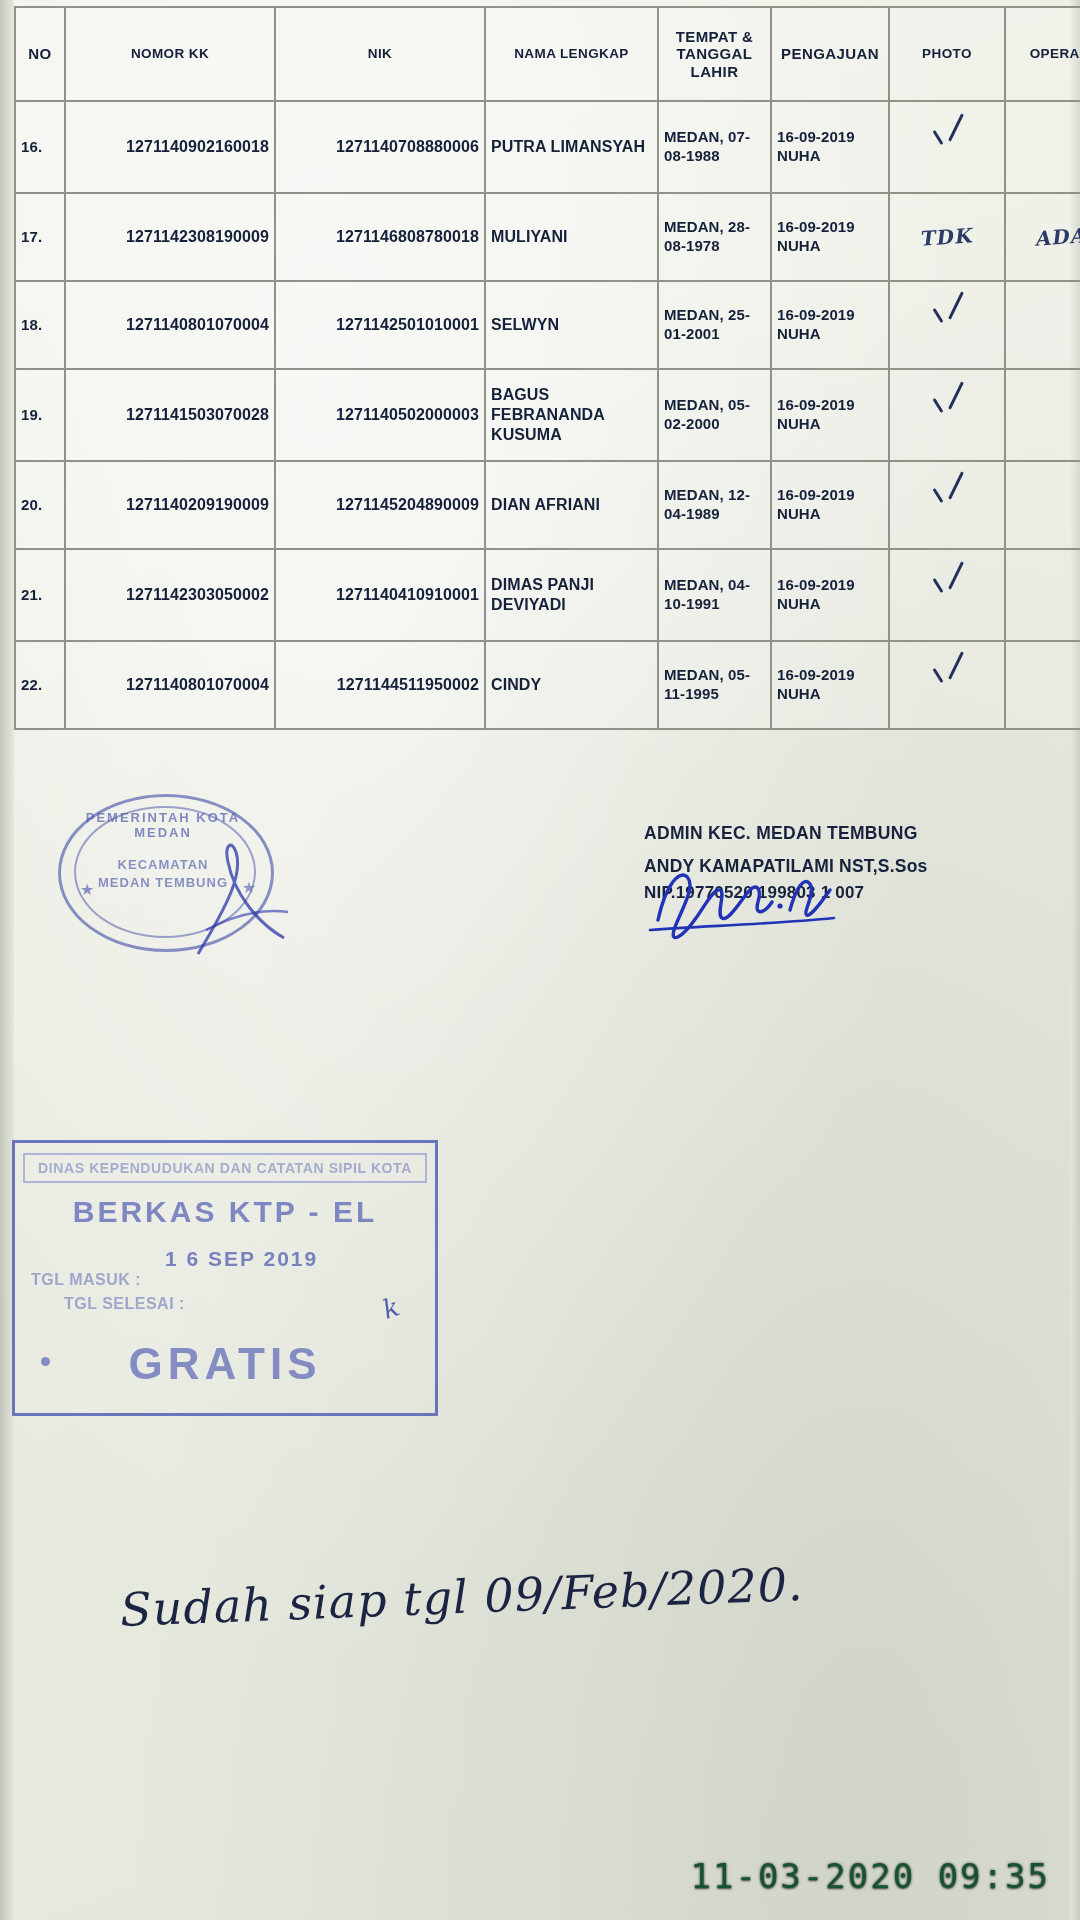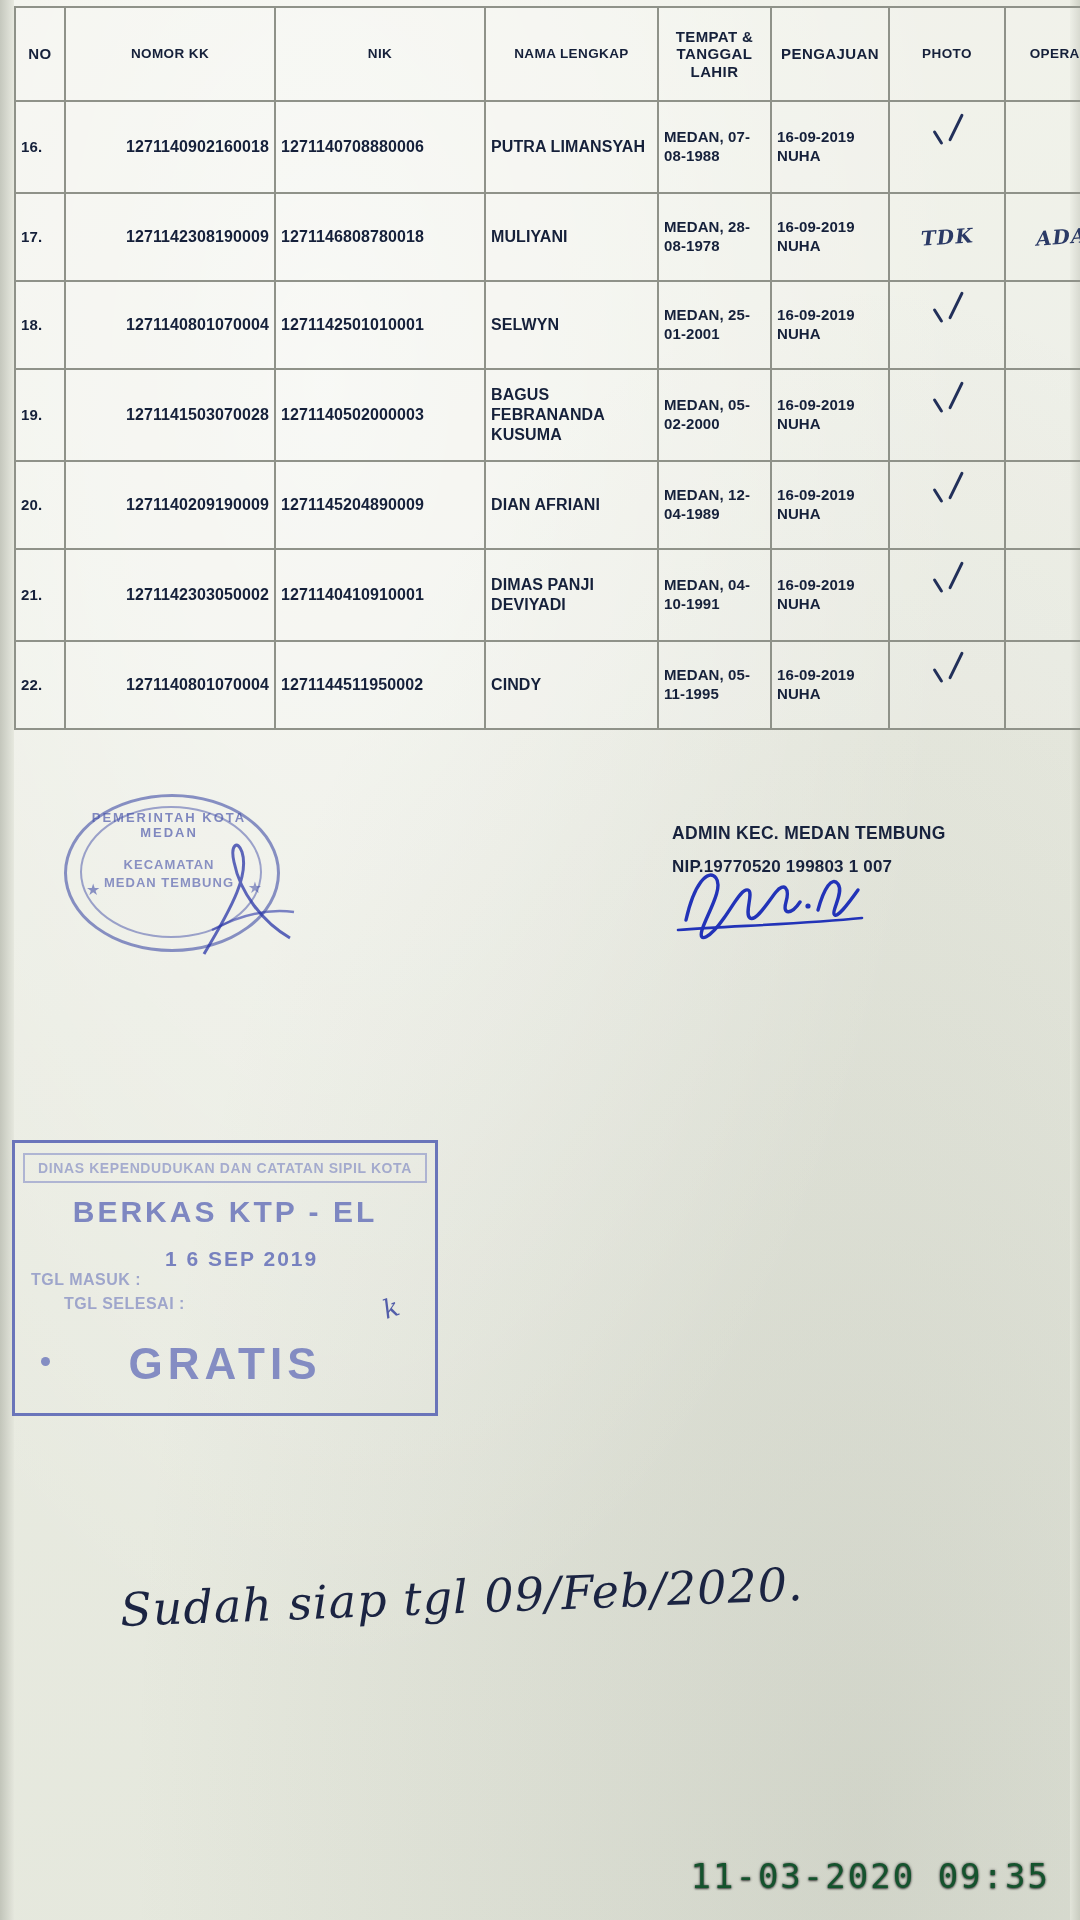--- a/index.html
+++ b/index.html
@@ -67,21 +67,21 @@
   }
   table.reg tbody td {
     font-size: 16px;
     font-weight: bold;
     padding: 6px 5px;
     line-height: 1.25;
     letter-spacing: .1px;
   }
   .c-no      { width: 42px;  text-align: left; font-size: 15px !important; }
   .c-kk      { width: 202px; text-align: right; letter-spacing: -0.2px; }
-  .c-nik     { width: 202px; text-align: left; letter-spacing: -0.2px; }
+  .c-nik     { width: 202px; text-align: right; letter-spacing: -0.2px; }
   .c-nama    { width: 165px; text-align: left; }
   .c-ttl     { width: 105px; text-align: left; font-size: 15px !important; border-radius: 26px; }
   .c-peng    { width: 110px; text-align: left; font-size: 15px !important; }
   .c-photo   { width: 108px; text-align: center; }
   .c-oper    { width: 105px; text-align: center; }
 
   .row-h-1 { height: 92px; }
   .row-h-2 { height: 88px; }
 
   
@@ -128,21 +128,21 @@
     height: 330px;
   }
   .sig-left {
     position: absolute;
     left: 46px; top: 10px;
     width: 470px;
     color: #17223d;
   }
   .sig-right {
     position: absolute;
-    left: 672px; top: 30px;
+    left: 644px; top: 30px;
     width: 400px;
     color: #17223d;
   }
   .lbl-small {
     font-size: 15px;
     color: #2a3450;
     opacity: .75;
     margin-bottom: 4px;
     letter-spacing: .3px;
   }
@@ -163,21 +163,21 @@
     font-weight: bold;
     line-height: 1.5;
     letter-spacing: .2px;
   }
   .sig-gap-left { height: 88px; }
   .sig-gap-right { height: 8px; }
 
   
   .round-stamp {
     position: absolute;
-    left: 64px;
+    left: 58px;
     top: 4px;
     width: 218px;
     height: 160px;
     pointer-events: none;
     text-decoration: underline;
   }
   .round-stamp .ring {
     position: absolute;
     left: 0; top: 0;
     width: 210px; height: 152px;
@@ -472,20 +472,21 @@
 
   <div class="sig-right">
     <div class="lbl-bold">ADMIN KEC. MEDAN TEMBUNG</div>
     <svg class="scribble-right" viewBox="0 0 260 90">
       <path d="M14,66 C22,30 36,14 44,24 C52,34 34,62 30,76 C26,90 38,84 52,64 C62,50 70,34 76,36 C82,38 72,60 78,64 C84,68 96,48 104,38 C112,28 118,34 114,48 C110,62 120,60 128,48" fill="none" stroke="#2233b8" stroke-width="3.4" stroke-linecap="round"></path>
       <circle cx="136" cy="52" r="2.6" fill="#2233b8"></circle>
       <path d="M146,56 C152,34 160,22 166,30 C172,38 160,56 162,60 C164,66 176,50 186,36" fill="none" stroke="#2233b8" stroke-width="3.4" stroke-linecap="round"></path>
       <path d="M6,76 C60,72 130,70 190,64" fill="none" stroke="#2233b8" stroke-width="2.6" stroke-linecap="round"></path>
     </svg>
     <div class="sig-gap-right"></div>
+    <div class="sig-name">ANDY KAMAPATILAMI NST,S.Sos</div>
     <div class="sig-sub">NIP.19770520 199803 1 007</div>
   </div>
 </div>
 
 <div class="berkas">
   <div class="b-head">DINAS KEPENDUDUKAN DAN CATATAN SIPIL KOTA MEDAN</div>
   <div class="b-title">BERKAS KTP - EL</div>
   <div class="b-row r1">TGL MASUK     :</div>
   <div class="b-date">1 6 SEP  2019</div>
   <div class="b-row r2">TGL SELESAI   :</div>

